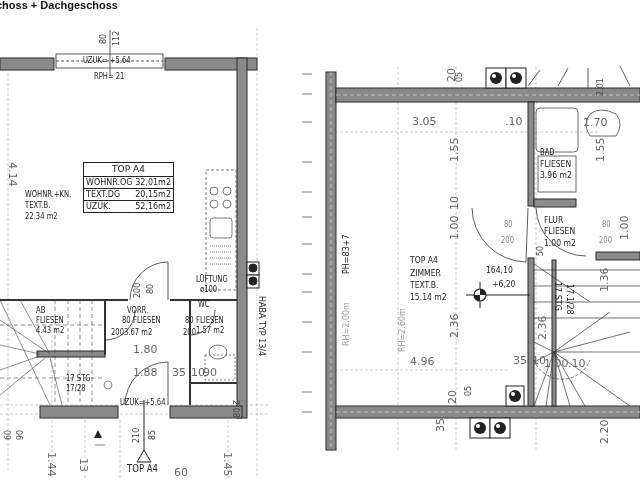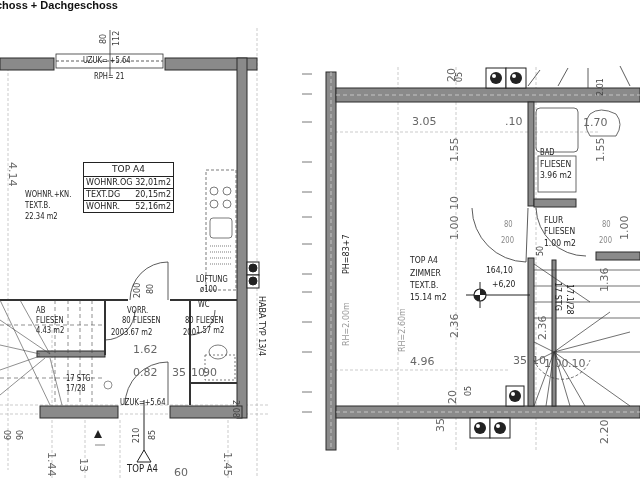--- a/index.html
+++ b/index.html
@@ -160,21 +160,21 @@
     <div class="hdr">TOP A4</div>
     <div class="row">
       <span>WOHNR.OG</span>
       <span>32,01m2</span>
     </div>
     <div class="row">
       <span>TEXT.DG</span>
       <span>20,15m2</span>
     </div>
     <div class="row">
-      <span>WOHNR.</span>
+      <span>UZUK.</span>
       <span>52,16m2</span>
     </div>
   </div>
 
   <div>
     <div class="lbl" style="left:25px;top:190px;">WOHNR.+KN.</div>
     <div class="lbl" style="left:25px;top:201px;">TEXT.B.</div>
     <div class="lbl" style="left:25px;top:212px;">22.34 m2</div>
   </div>
   <div class="dim vert90" style="left:19px;top:162px;">4.14</div>
@@ -203,22 +203,22 @@
 
   <div class="dim sm vert" style="left:133px;top:298px;">200</div>
   <div class="dim sm vert" style="left:146px;top:294px;">80</div>
 
   <div class="lbl" style="left:196px;top:275px;">LÜFTUNG</div>
   <div class="lbl" style="left:200px;top:285px;">ø100</div>
 
   <div class="lbl" style="left:66px;top:374px;">17 STG</div>
   <div class="lbl" style="left:66px;top:384px;">17/28</div>
 
-  <div class="dim" style="left:133px;top:343px;">1.62</div>
-  <div class="dim" style="left:133px;top:366px;">0.82</div>
+  <div class="dim" style="left:133px;top:343px;">1.80</div>
+  <div class="dim" style="left:133px;top:366px;">1.88</div>
   <div class="dim" style="left:172px;top:366px;">35</div>
   <div class="dim" style="left:191px;top:366px;">10</div>
   <div class="dim" style="left:203px;top:366px;">90</div>
 
   <div class="lbl" style="left:120px;top:398px;">UZUK=+5.64</div>
 
   <div class="lbl vert90" style="left:266px;top:296px;">HABA TYP 13/4</div>
   <div class="dim sm vert90" style="left:240px;top:400px;">2.08</div>
 
   <div class="dim sm vert" style="left:4px;top:440px;">60</div>

